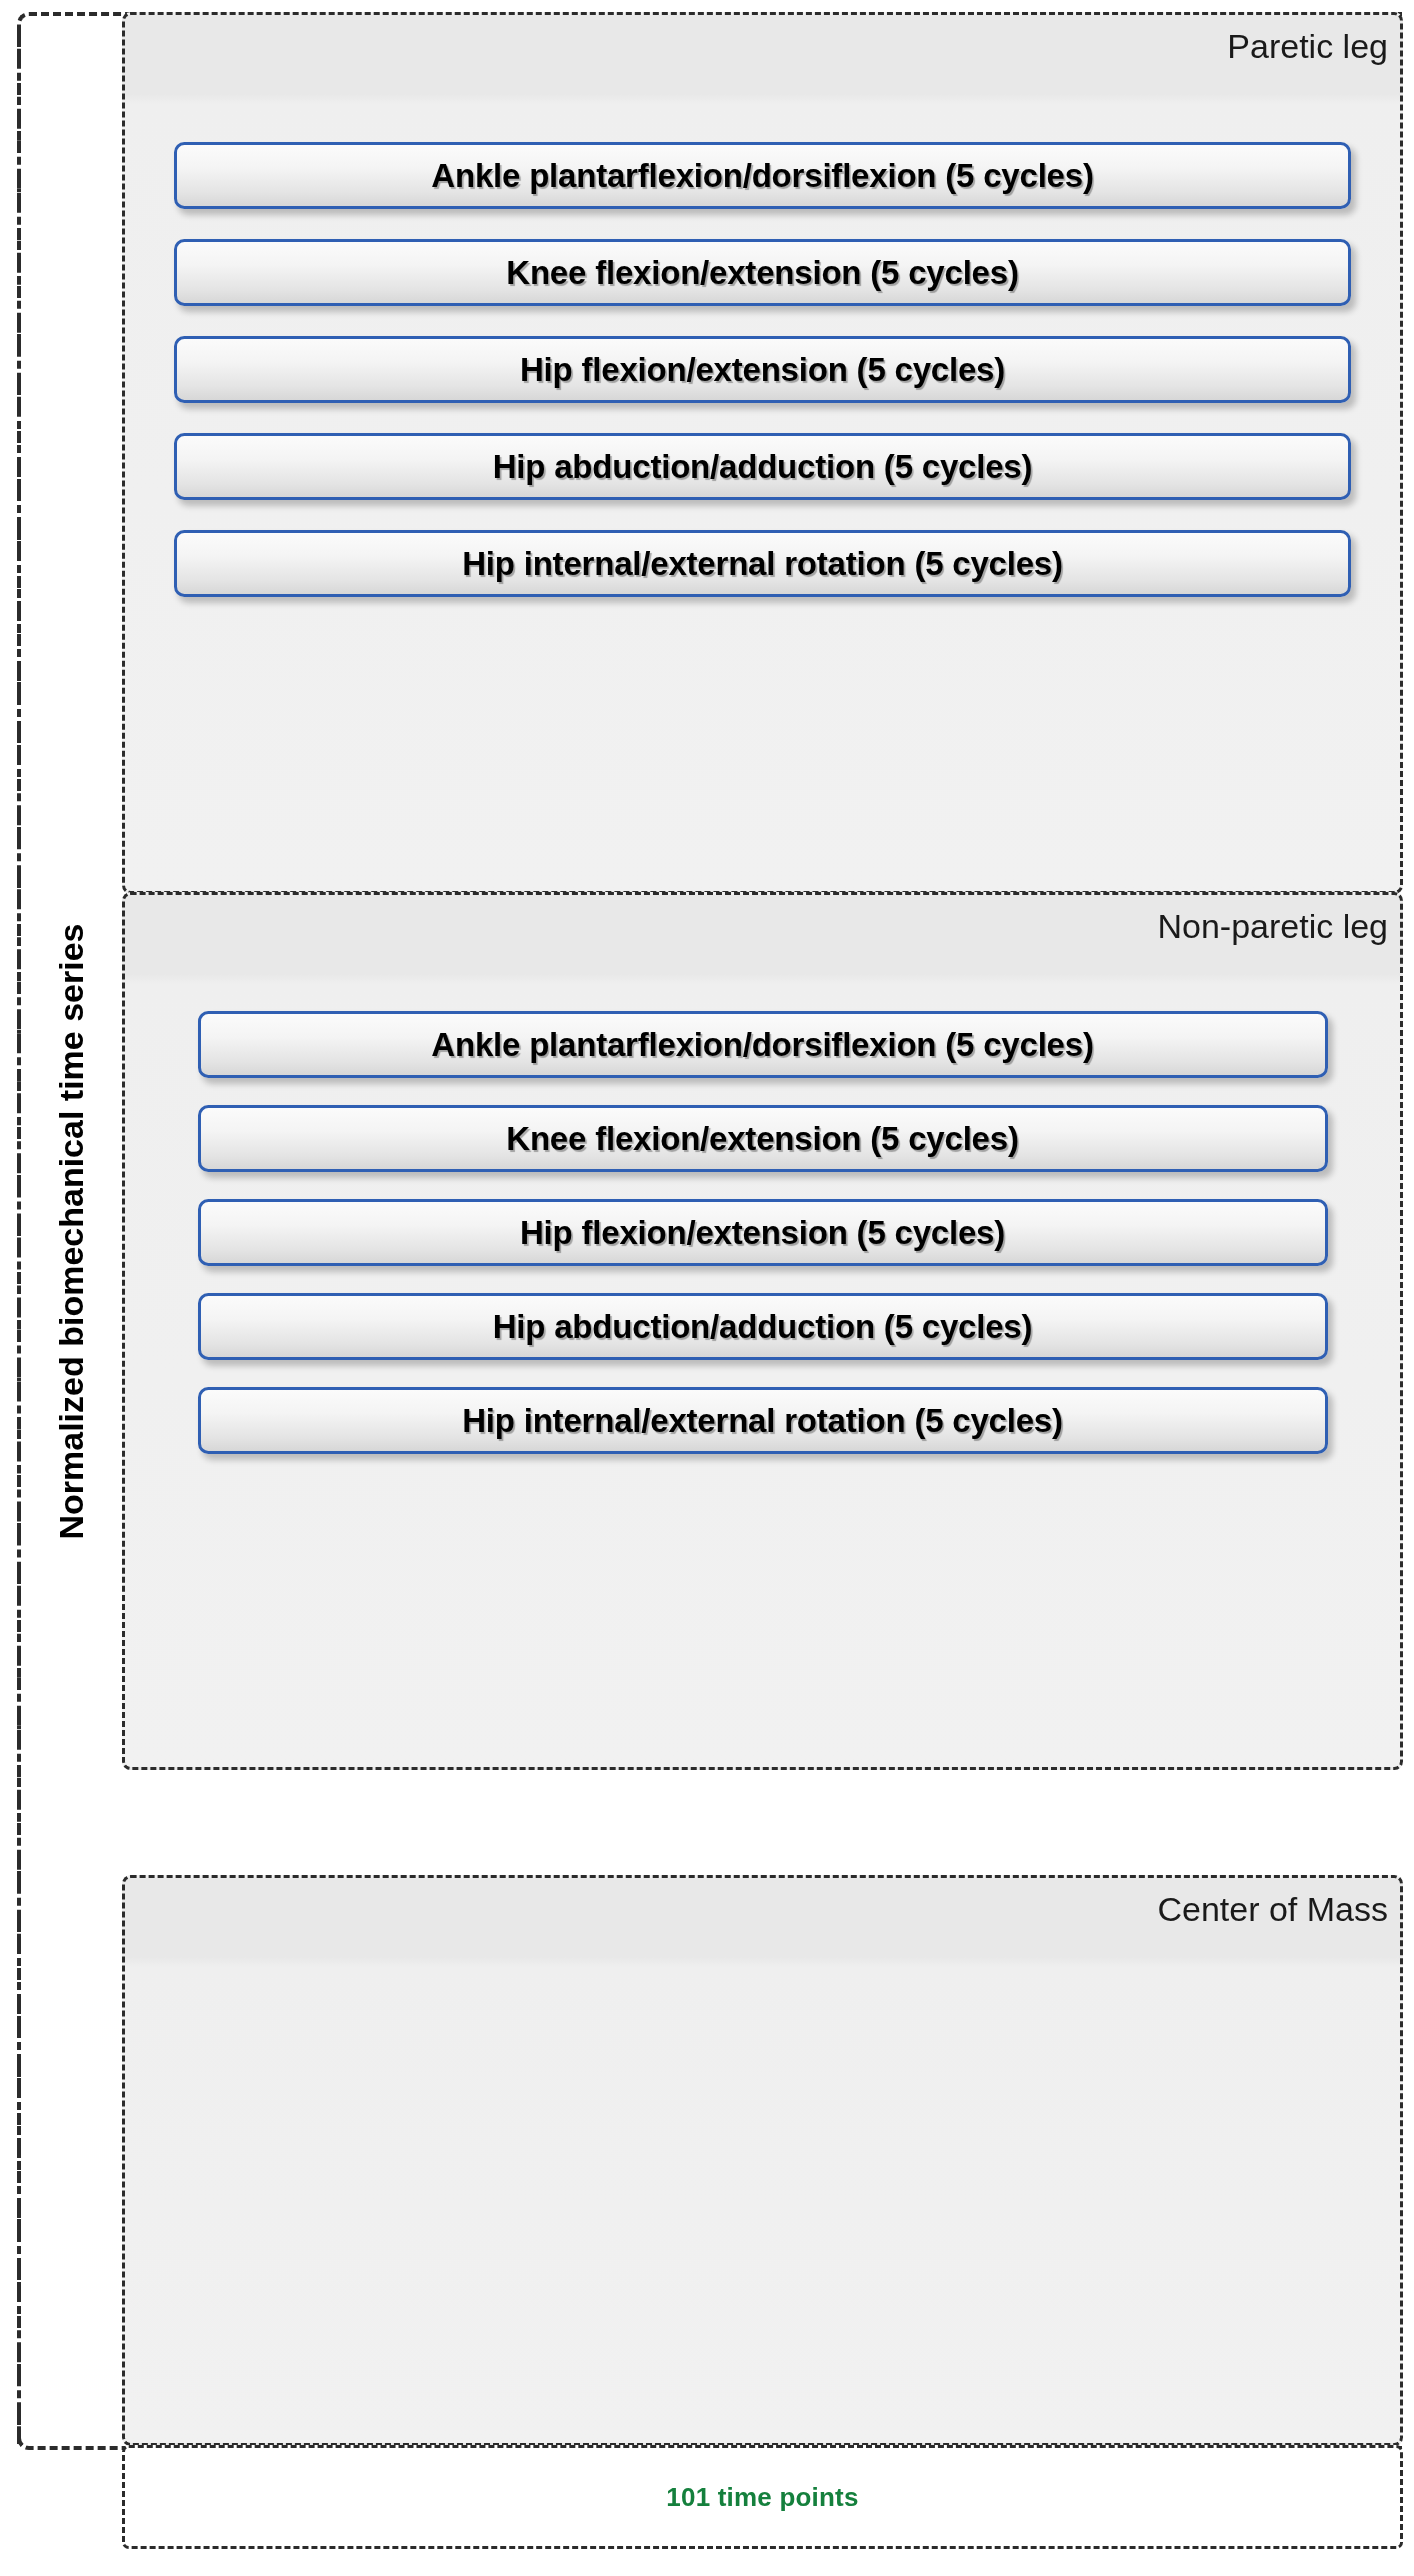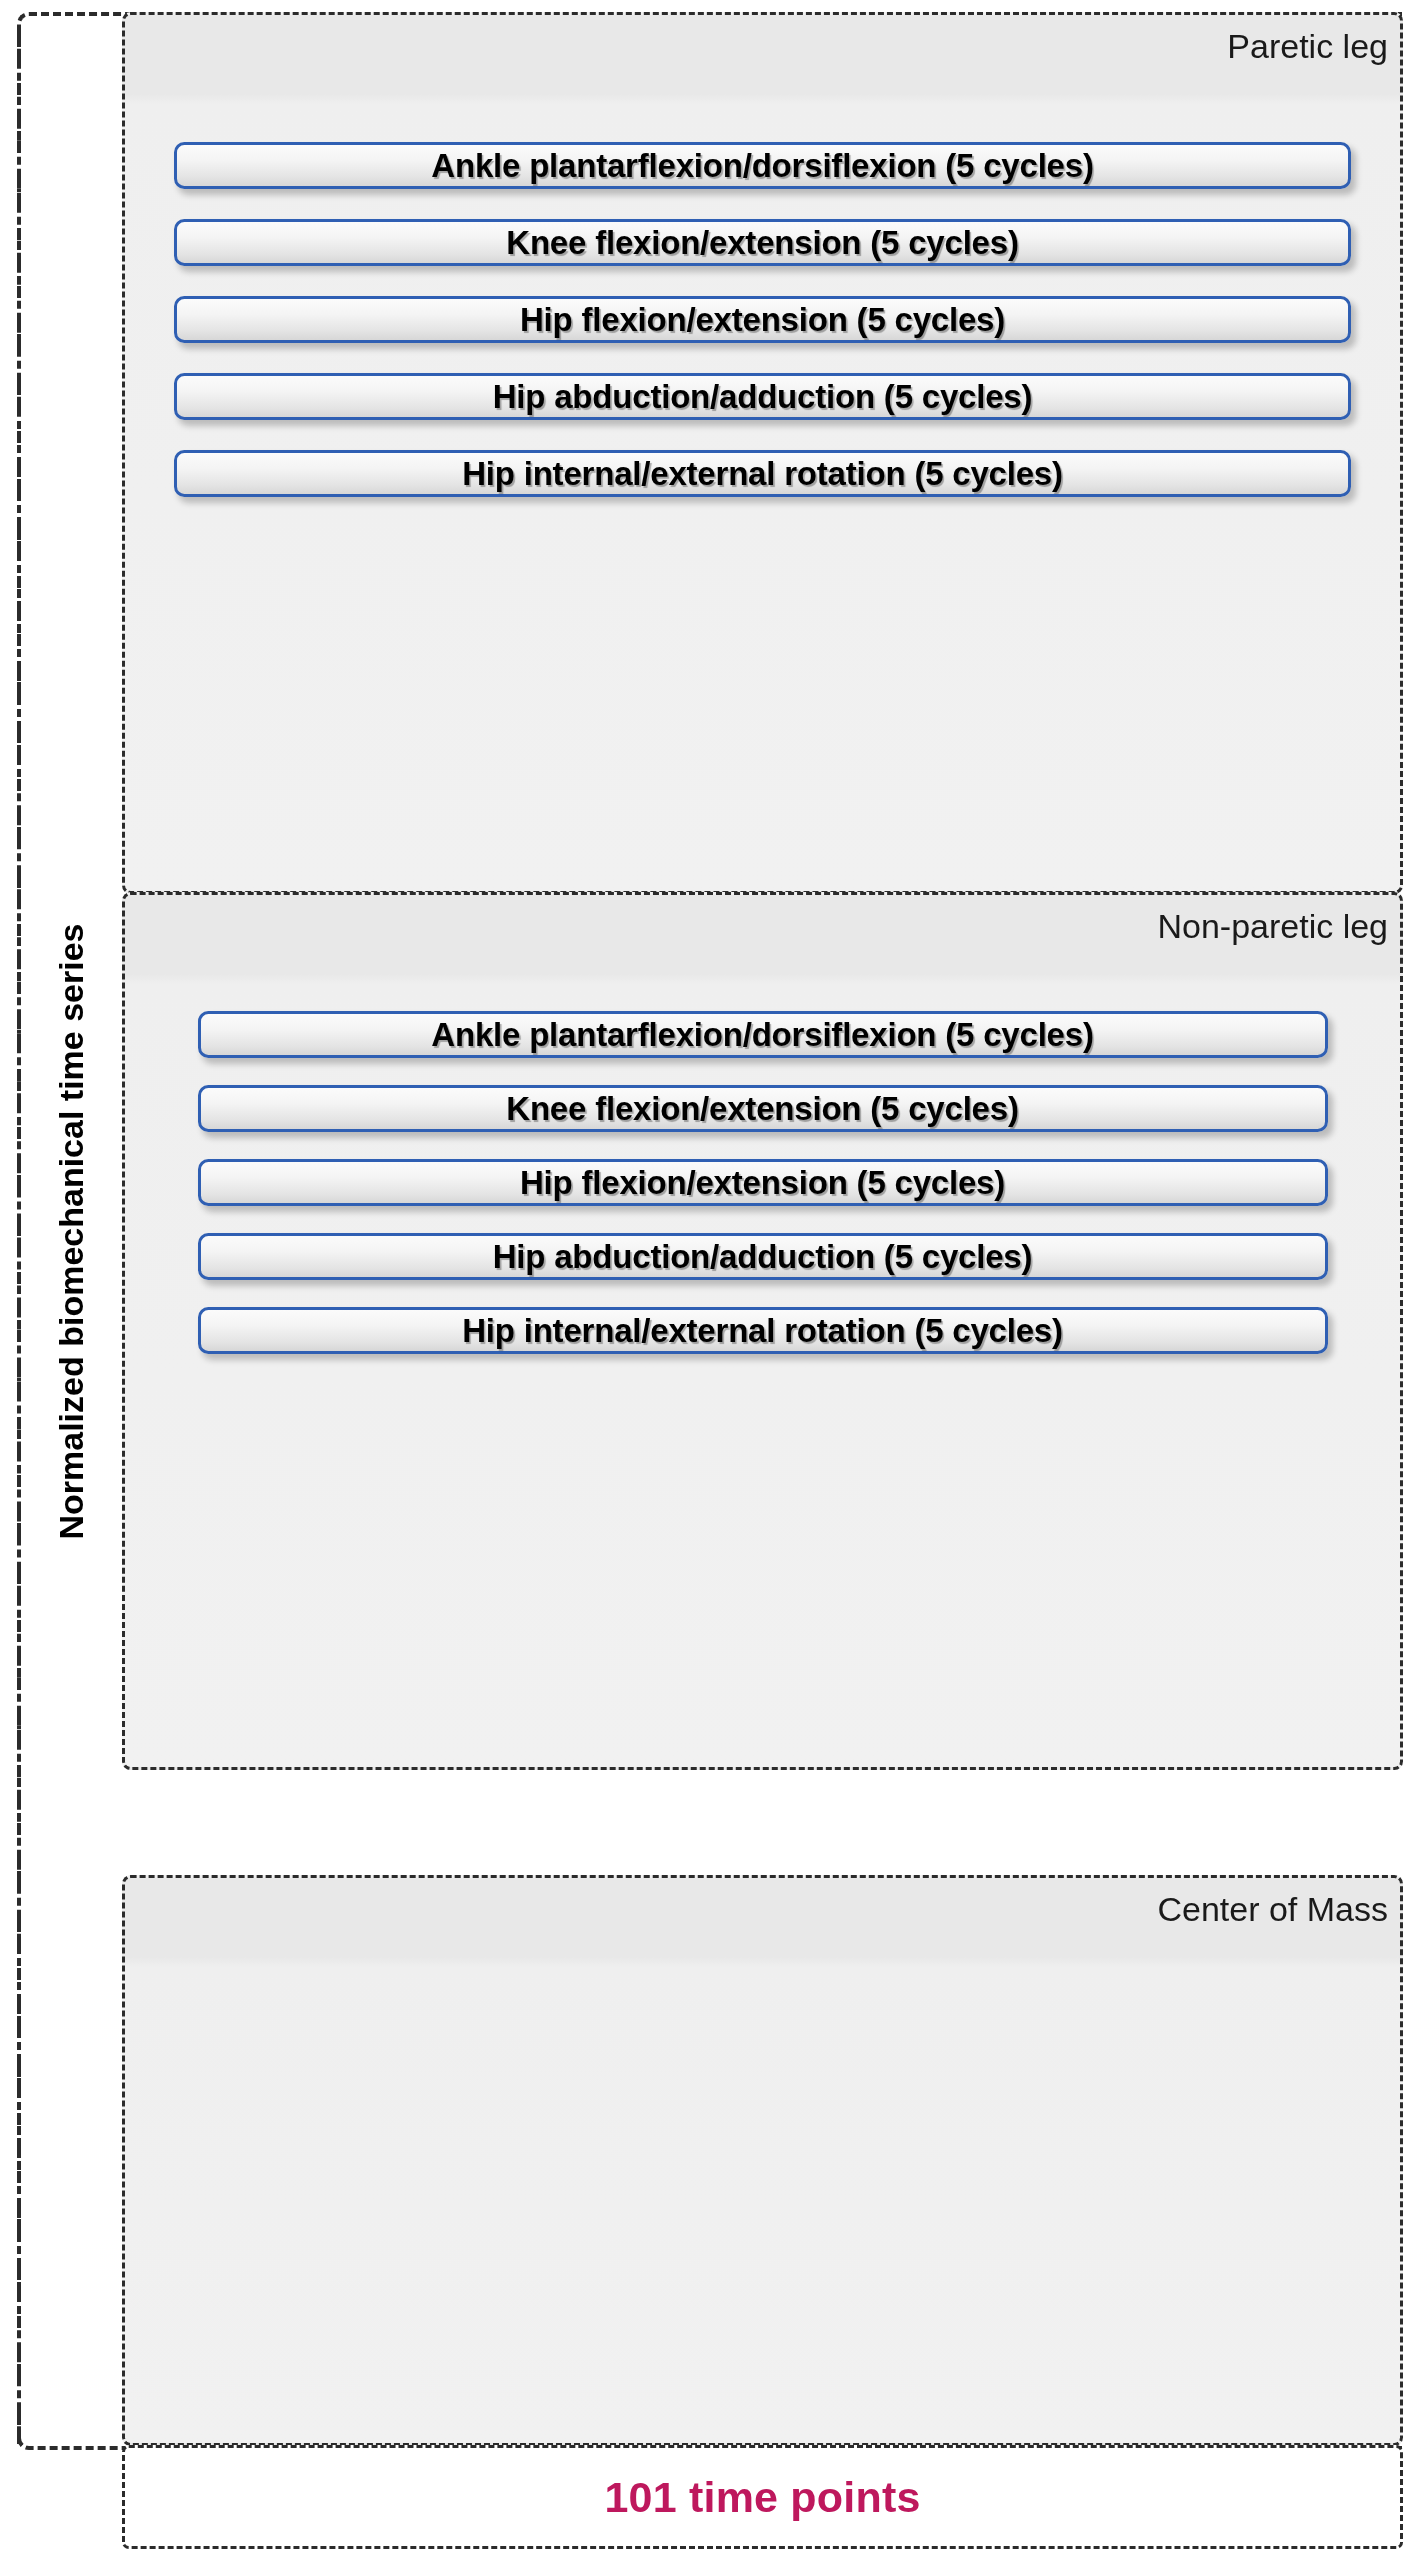--- a/index.html
+++ b/index.html
@@ -60,23 +60,23 @@
     height: 104px;
     border: 3.4px dashed #2b2b2b;
     border-radius: 6.8px;
     box-sizing: border-box;
     display: flex;
     align-items: center;
     justify-content: center;
     background: #ffffff;
   }
   .axis-label {
-    font-size: 43px;
+    font-size: 26px;
     font-weight: bold;
-    color: #be185d;
+    color: #15803d;
     letter-spacing: 0.2px;
   }
 
   
   .y-label-wrap {
     position: absolute;
     left: 20.5px;
     top: 12px;
     width: 101px;
     height: 2438px;
@@ -129,21 +129,21 @@
     flex-direction: column;
     align-items: center;
   }
   .group-paretic .bars    { top: 127px; }
   .group-nonparetic .bars { top: 116px; }
   .group-com .bars        { top: 130px; }
 
   
   .bar {
     position: relative;
-    height: 47px;
+    height: 67px;
     margin-bottom: 30px;
     border: 3.4px solid #2f5fb3;
     border-radius: 10.3px;
     box-sizing: border-box;
     background: linear-gradient(to bottom, #fbfbfb 0%, #f4f4f4 38%, #e4e4e4 78%, #d7d7d7 100%);
     box-shadow: 4.3px 5.1px 6px rgba(0,0,0,0.22);
     display: flex;
     align-items: center;
     justify-content: center;
   }

